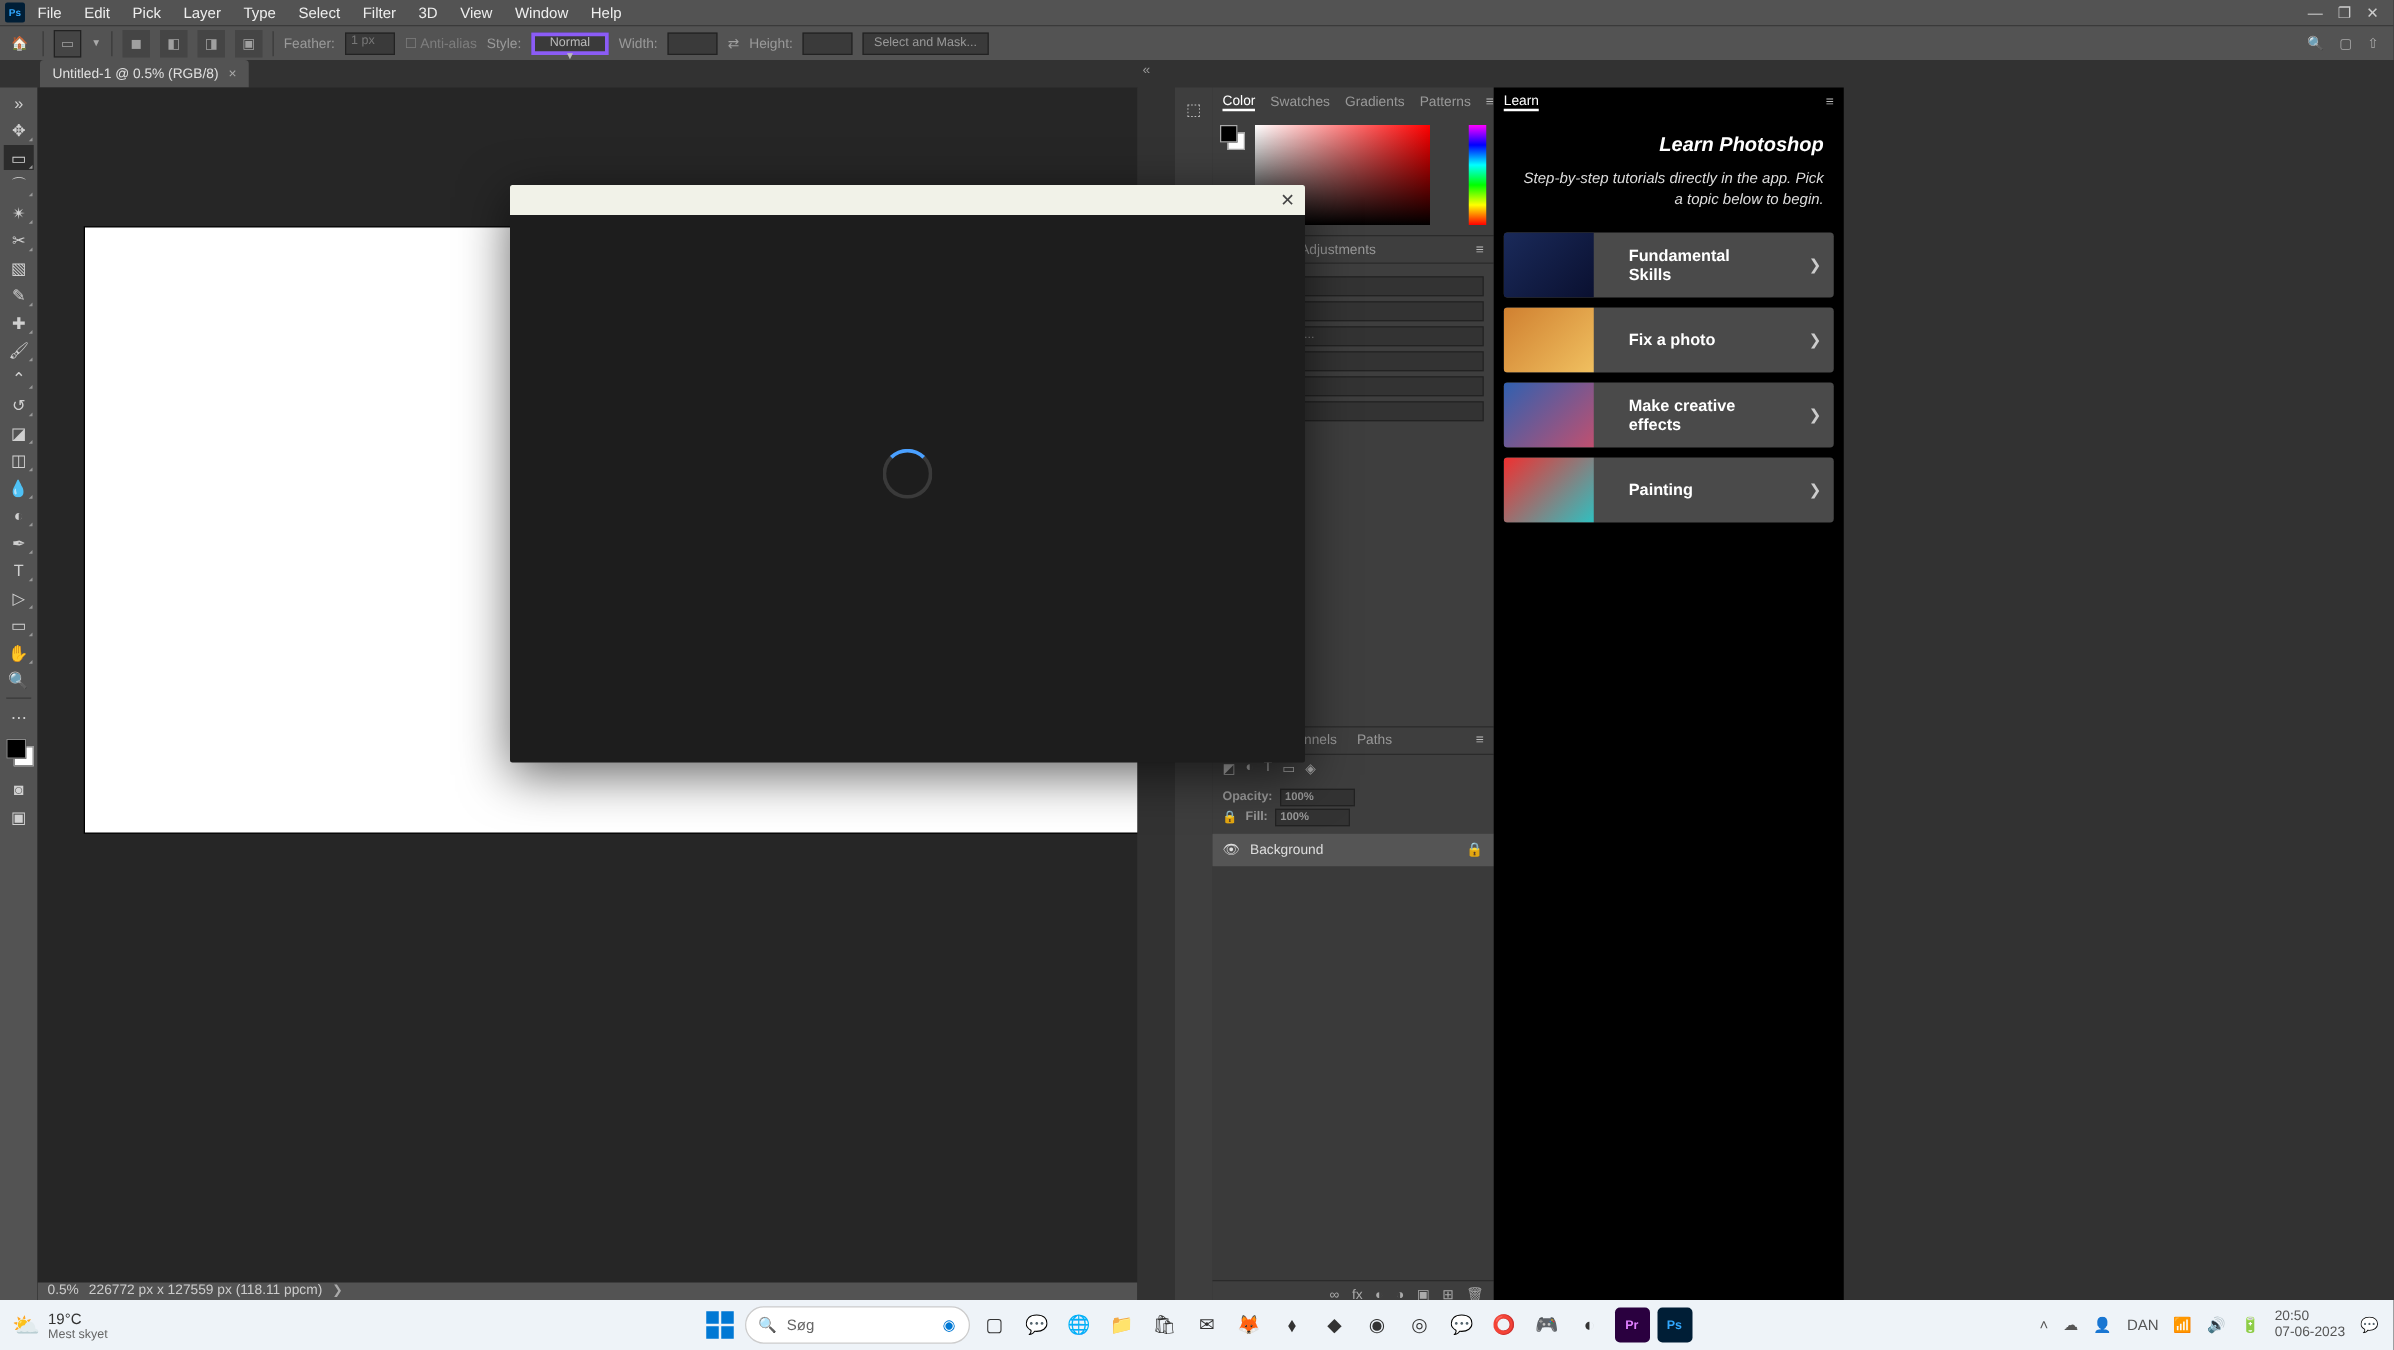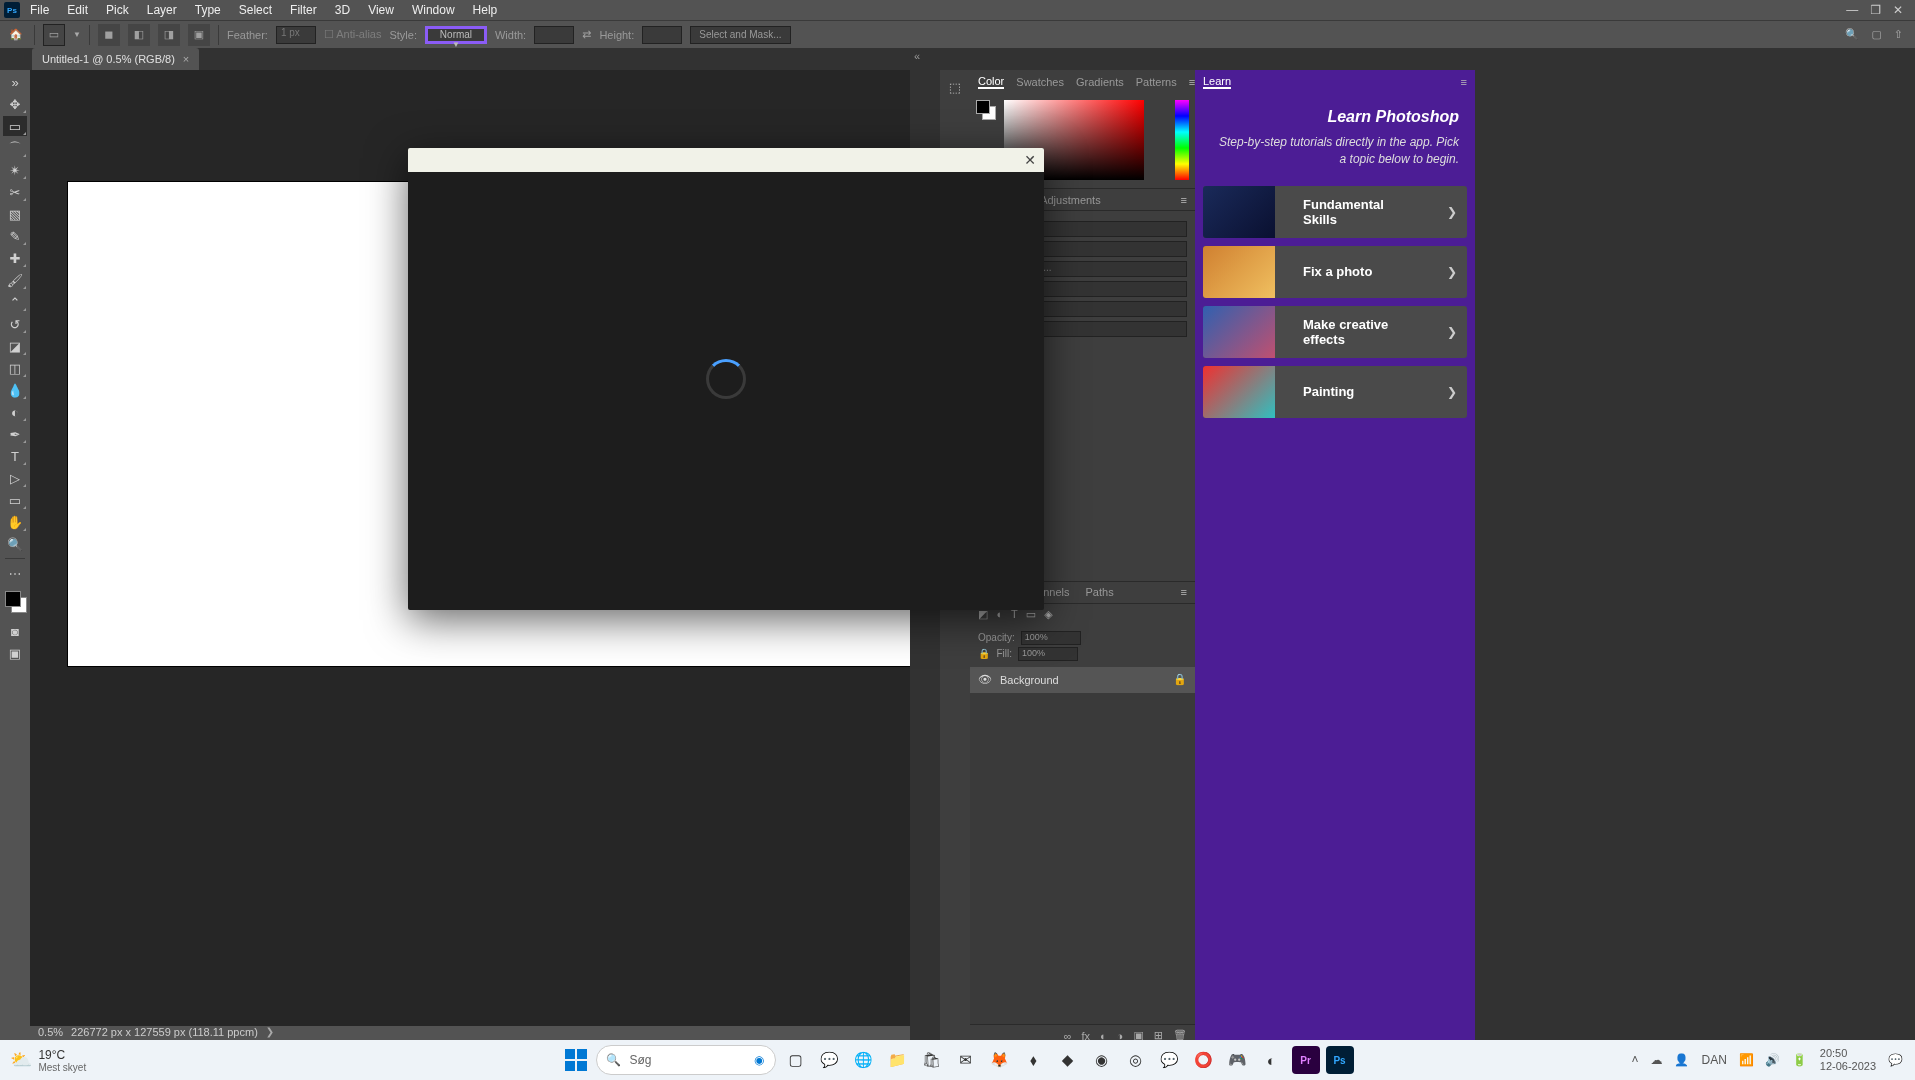--- a/index.html
+++ b/index.html
@@ -70,30 +70,30 @@
 
 .propspanel { border-top:1px solid #2a2a2a; padding:6px 8px; font-size:11px; color:#bbb; flex:1;}
 .propspanel .row { display:flex; align-items:center; gap:8px; margin:4px 0;}
 .propspanel .row .lab{ width:10px; color:#999;}
 .propspanel .row .val{ flex:1; height:16px; background:#333; border:1px solid #222; padding:0 4px; font-size:10px; color:#888;}
 
 .panlabel { height:22px; display:flex; align-items:center; padding:0 8px; font-size:11px; color:#ddd; border-top:1px solid #2a2a2a;}
 .panlabel .menu{margin-left:auto;color:#bbb;}
 
 .layericons { height:22px; border-top:1px solid #2a2a2a; display:flex; align-items:center; gap:8px; padding:0 8px; color:#aaa; font-size:11px;}
-.layercontrols { padding:4px 8px; font-size:10px; color:#999;}
+.layercontrols { padding:4px 8px; font-size:10px; color:#999;font-weight:bold;}
 .layercontrols .row{display:flex;align-items:center;gap:6px;margin:2px 0;}
 .layercontrols .row .val{width:60px;height:14px;background:#333;border:1px solid #222;font-size:9px;padding:0 3px;}
 .layerlist { flex:1; background:#3a3a3a;}
 .layerlist .layer { height:26px; background:#555; display:flex; align-items:center; padding:0 8px; gap:8px; font-size:11px; color:#ddd;}
 .layerlist .layer .lock{margin-left:auto;color:#bbb;}
 .layerfoot { height:22px; border-top:1px solid #2a2a2a; display:flex; align-items:center; justify-content:flex-end; gap:10px; padding:0 8px; color:#aaa; font-size:11px;}
 
 
-.learn { width:280px; background:#4c1d95; display:flex; flex-direction:column;}
+.learn { width:280px; background:#000000; display:flex; flex-direction:column;}
 .learn .ptabs { justify-content:flex-start;}
 .learn-head { padding:14px 16px; text-align:right;font-style:italic;}
 .learn-head h2 { font-size:16px; font-weight:600; color:#fff; margin-bottom:8px;}
 .learn-head p { font-size:12px; color:#ddd; line-height:1.4;}
 .lesson { height:52px; margin:4px 8px; background:#4a4a4a; display:flex; align-items:center; border-radius:3px; overflow:hidden;}
 .lesson .thumb { width:72px; height:52px;}
 .lesson .lt { flex:1; padding:0 28px; font-size:13px; font-weight:600; color:#fff;}
 .lesson .ar { padding:0 10px; color:#ccc;}
 
 
@@ -411,17 +411,17 @@
   <div class="tray">
     <span>˄</span>
     <span>☁</span>
     <span>👤</span>
     <span>DAN</span>
     <span>📶</span>
     <span>🔊</span>
     <span>🔋</span>
     <div class="clock">
       <div>20:50</div>
-      <div>12-06-2023</div>
+      <div>07-06-2023</div>
     </div>
     <span style="color:#0078d4">💬</span>
   </div>
 </div>
 
 </body></html>

